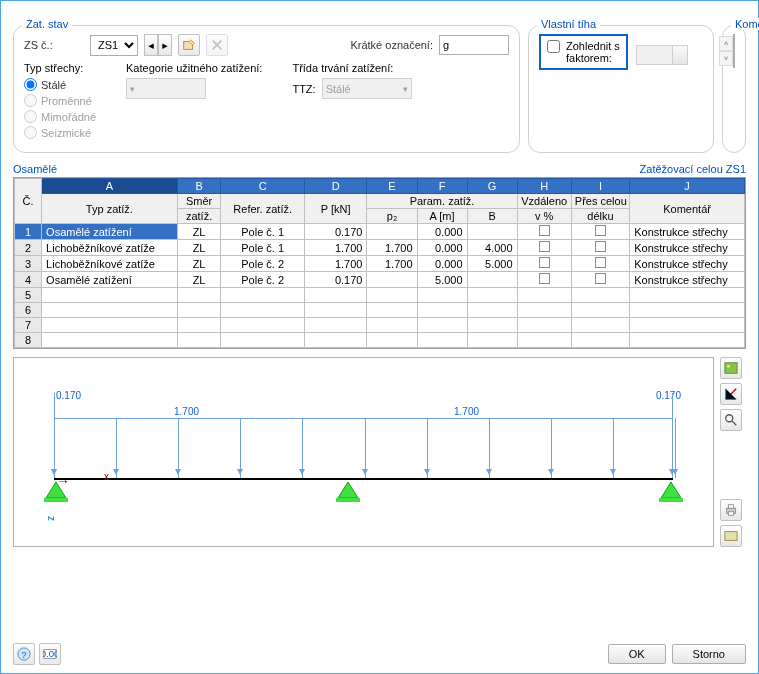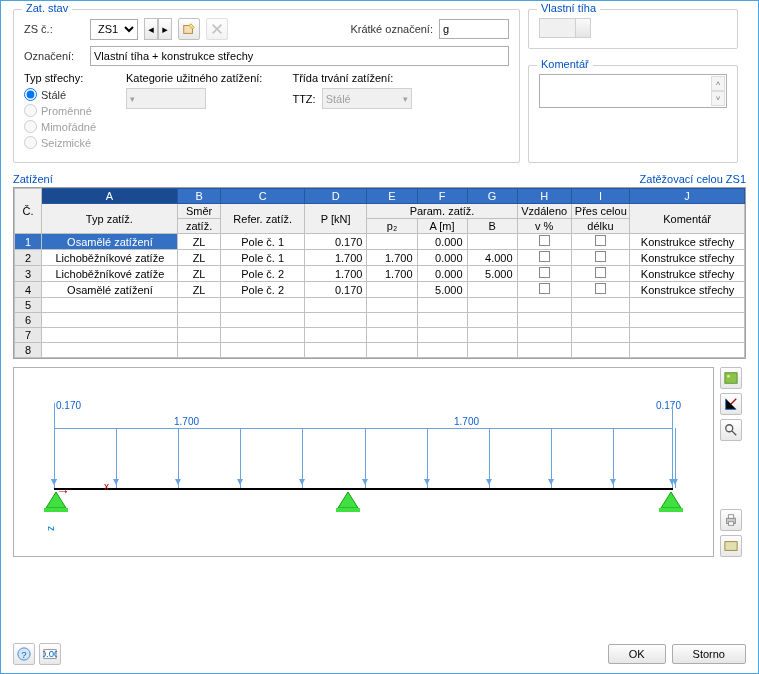--- a/index.html
+++ b/index.html
@@ -3,21 +3,21 @@
 <meta charset="utf-8">
 <style>
 * { box-sizing: border-box; font-family: "Segoe UI", Tahoma, sans-serif; font-size: 11px; }
 body { margin: 0; background: #fff; }
 .window { width: 759px; height: 674px; border: 1px solid #4aa3df; background: #fff; position: relative; }
 .titlebar { height: 28px; background: #fff; border-bottom: 1px solid #d0d0d0; display: flex; align-items: center; justify-content: center; position: relative; }
 .titlebar-title { color: #333; font-size: 12px; }
 .close-btn { position: absolute; right: 0; top: 0; width: 42px; height: 22px; background: #c75050; color: #fff; display: flex; align-items: center; justify-content: center; font-size: 13px; cursor: pointer; }
 .content { padding: 8px 12px; }
 .top-row { display: flex; gap: 8px; }
-.fieldset { border: 1px solid #d0d0d0; border-radius: 2px; padding: 8px 10px 10px; position: relative; margin-top: 0; }
+.fieldset { border: 1px solid #d0d0d0; border-radius: 12px; padding: 8px 10px 10px; position: relative; margin-top: 16px; }
 .fieldset.left { flex: 1; }
 .fieldset.right { width: 210px; }
 .legend { position: absolute; top: -8px; left: 8px; background: #fff; padding: 0 4px; color: #0050c0; }
 .row { display: flex; align-items: center; gap: 6px; margin-bottom: 6px; }
 .label { color: #333; }
 select, input[type=text] { border: 1px solid #abadb3; padding: 1px 3px; height: 20px; background: #fff; }
 select { height: 21px; }
 .iconbtn { width: 22px; height: 22px; border: 1px solid #c0c0c0; background: linear-gradient(#fefefe,#e8e8e8); display: inline-flex; align-items: center; justify-content: center; cursor: pointer; border-radius: 2px; }
 .iconbtn svg { width:14px; height:14px; }
 .iconbtn.disabled { opacity: .5; }
@@ -38,21 +38,21 @@
 .comment-box .sb{position:absolute; right:1px; top:1px; bottom:1px; width:14px; display:flex; flex-direction:column;}
 .comment-box .sb div{flex:1; background:#f4f4f4; border:1px solid #ddd; font-size:8px; display:flex; align-items:center; justify-content:center; color:#777;}
 .section-label{ color:#0050c0; margin-top:10px; display:flex; justify-content:space-between;}
 .grid{ border:1px solid #a0a0a0; margin-top:2px; background:#fff;}
 .grid table{ border-collapse:collapse; width:100%; table-layout:fixed;}
 .grid th,.grid td{ border:1px solid #c0c0c0; padding:1px 3px; height:15px; overflow:hidden; white-space:nowrap; text-overflow:clip;}
 .grid th{ background:#f0f0f0; font-weight:normal; text-align:center;}
 .grid th.letter{ background:#3470c4; color:#fff; border-color:#2558a0;}
 .grid th.letter.selected{ background:#1a4a90;}
 .grid td{ text-align:center;}
-.grid td.left{ text-align:center; padding-left:4px;}
+.grid td.left{ text-align:left; padding-left:4px;}
 .grid td.right{ text-align:right; padding-right:4px;}
 .rownum{ background:#e8e8e8; text-align:center; width:26px;}
 .rownum.selected{ background:#3470c4; color:#fff;}
 td.selected-cell{ background:#3470c4; color:#fff;}
 .chk{ display:inline-block; width:11px; height:11px; border:1px solid #888; background:#fff;}
 .preview-row{ display:flex; gap:6px; margin-top:8px;}
 .preview{ flex:1; border:1px solid #b0b0b0; height:190px; background:#fff; position:relative; overflow:hidden;}
 .side-icons{ width:26px; display:flex; flex-direction:column; gap:4px; justify-content:space-between;}
 .side-icons .group{display:flex; flex-direction:column; gap:4px;}
 .footer{ position:absolute; bottom:8px; left:12px; right:12px; display:flex; justify-content:space-between; align-items:center;}
@@ -93,24 +93,20 @@
               </svg>
             </span>
           <span class="iconbtn disabled">
               <svg viewBox="0 0 16 16">
                 <path d="M3 3 L13 13 M13 3 L3 13" stroke="#888" stroke-width="2"></path>
               </svg>
             </span>
           <span style="flex:1"></span>
           <span class="label">Krátké označení:</span>
           <input type="text" style="width: 70px;" value="g">
-        </div>
-        <div class="row">
-          <span class="label" style="width:60px">Označení:</span>
-          <input type="text" class="long-input" value="Vlastní tíha + konstrukce střechy" style="">
         </div>
         <div class="cols3">
           <div class="col">
             <div class="col-title">Typ střechy:</div>
             <label class="radio-row">
                 <input type="radio" checked="" style="">
                 <span>Stálé</span>
               </label>
             <label class="radio-row disabled">
                 <input type="radio" disabled="" style="">
@@ -134,41 +130,48 @@
             <div class="row" style="margin:0">
               <span>TTZ:</span>
               <div class="disabled-select" style="width:90px">
                   <span>Stálé</span>
                 </div>
             </div>
           </div>
         </div>
       </div>
 
-      <div style="display:flex; flex-direction:column; gap:16px; width:218px;">
+      <div style="display:flex; flex-direction:row; gap:8px; width:218px;">
         <div class="fieldset right">
           <div class="legend">Vlastní tíha</div>
           <div style="display:flex; align-items:center; gap:8px;">
+            <div class="highlight-box">
+              <input type="checkbox" style="">
+              <div>
+                <div>Zohlednit s</div>
+                <div>faktorem:</div>
+              </div>
+            </div>
             <div class="spinner-disabled"></div>
           </div>
         </div>
         <div class="fieldset right" style="flex:1">
           <div class="legend">Komentář</div>
           <div class="comment-box">
             <div class="sb">
                 <div>˄</div>
                 <div>˅</div>
               </div>
           </div>
         </div>
       </div>
     </div>
 
     <div class="section-label">
-      <span>Zatížení</span>
+      <span>Osamělé</span>
       <span>Zatěžovací celou ZS1</span>
     </div>
 
     <div class="grid">
       <table id="grid-table">
           <colgroup>
             <col style="width:26px">
             <col style="width:130px">
             <col style="width:42px">
             <col style="width:80px">

